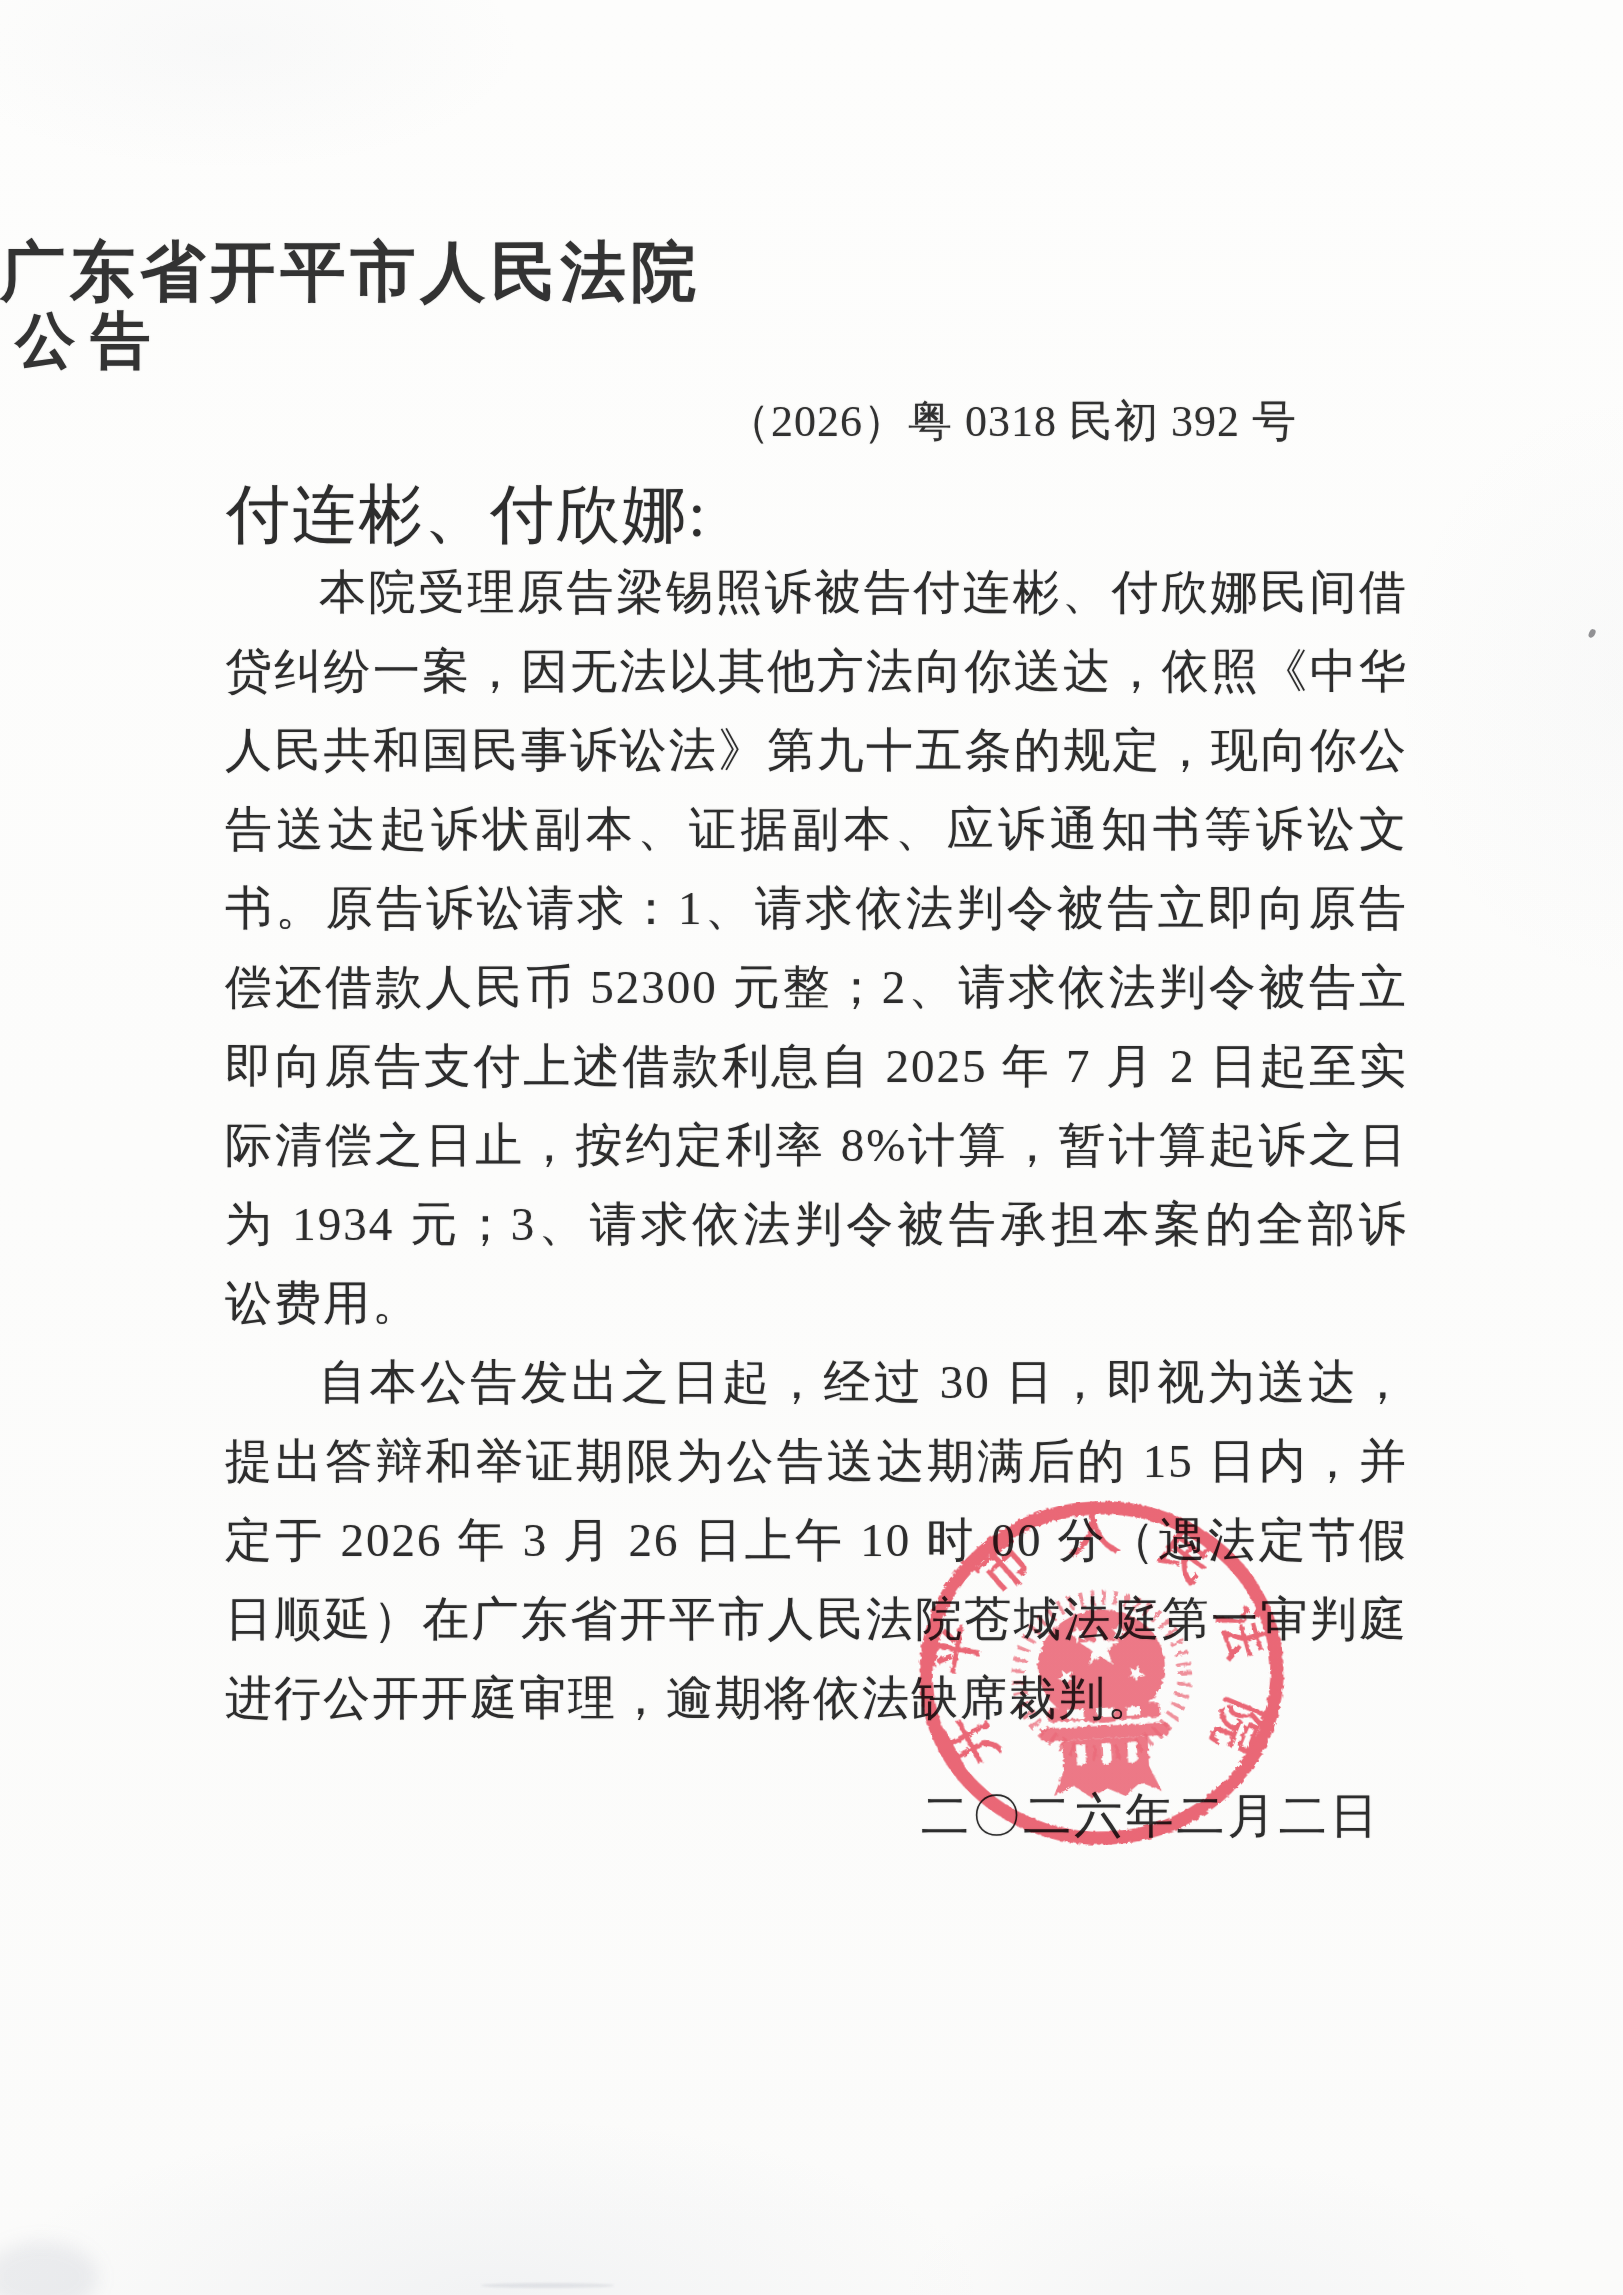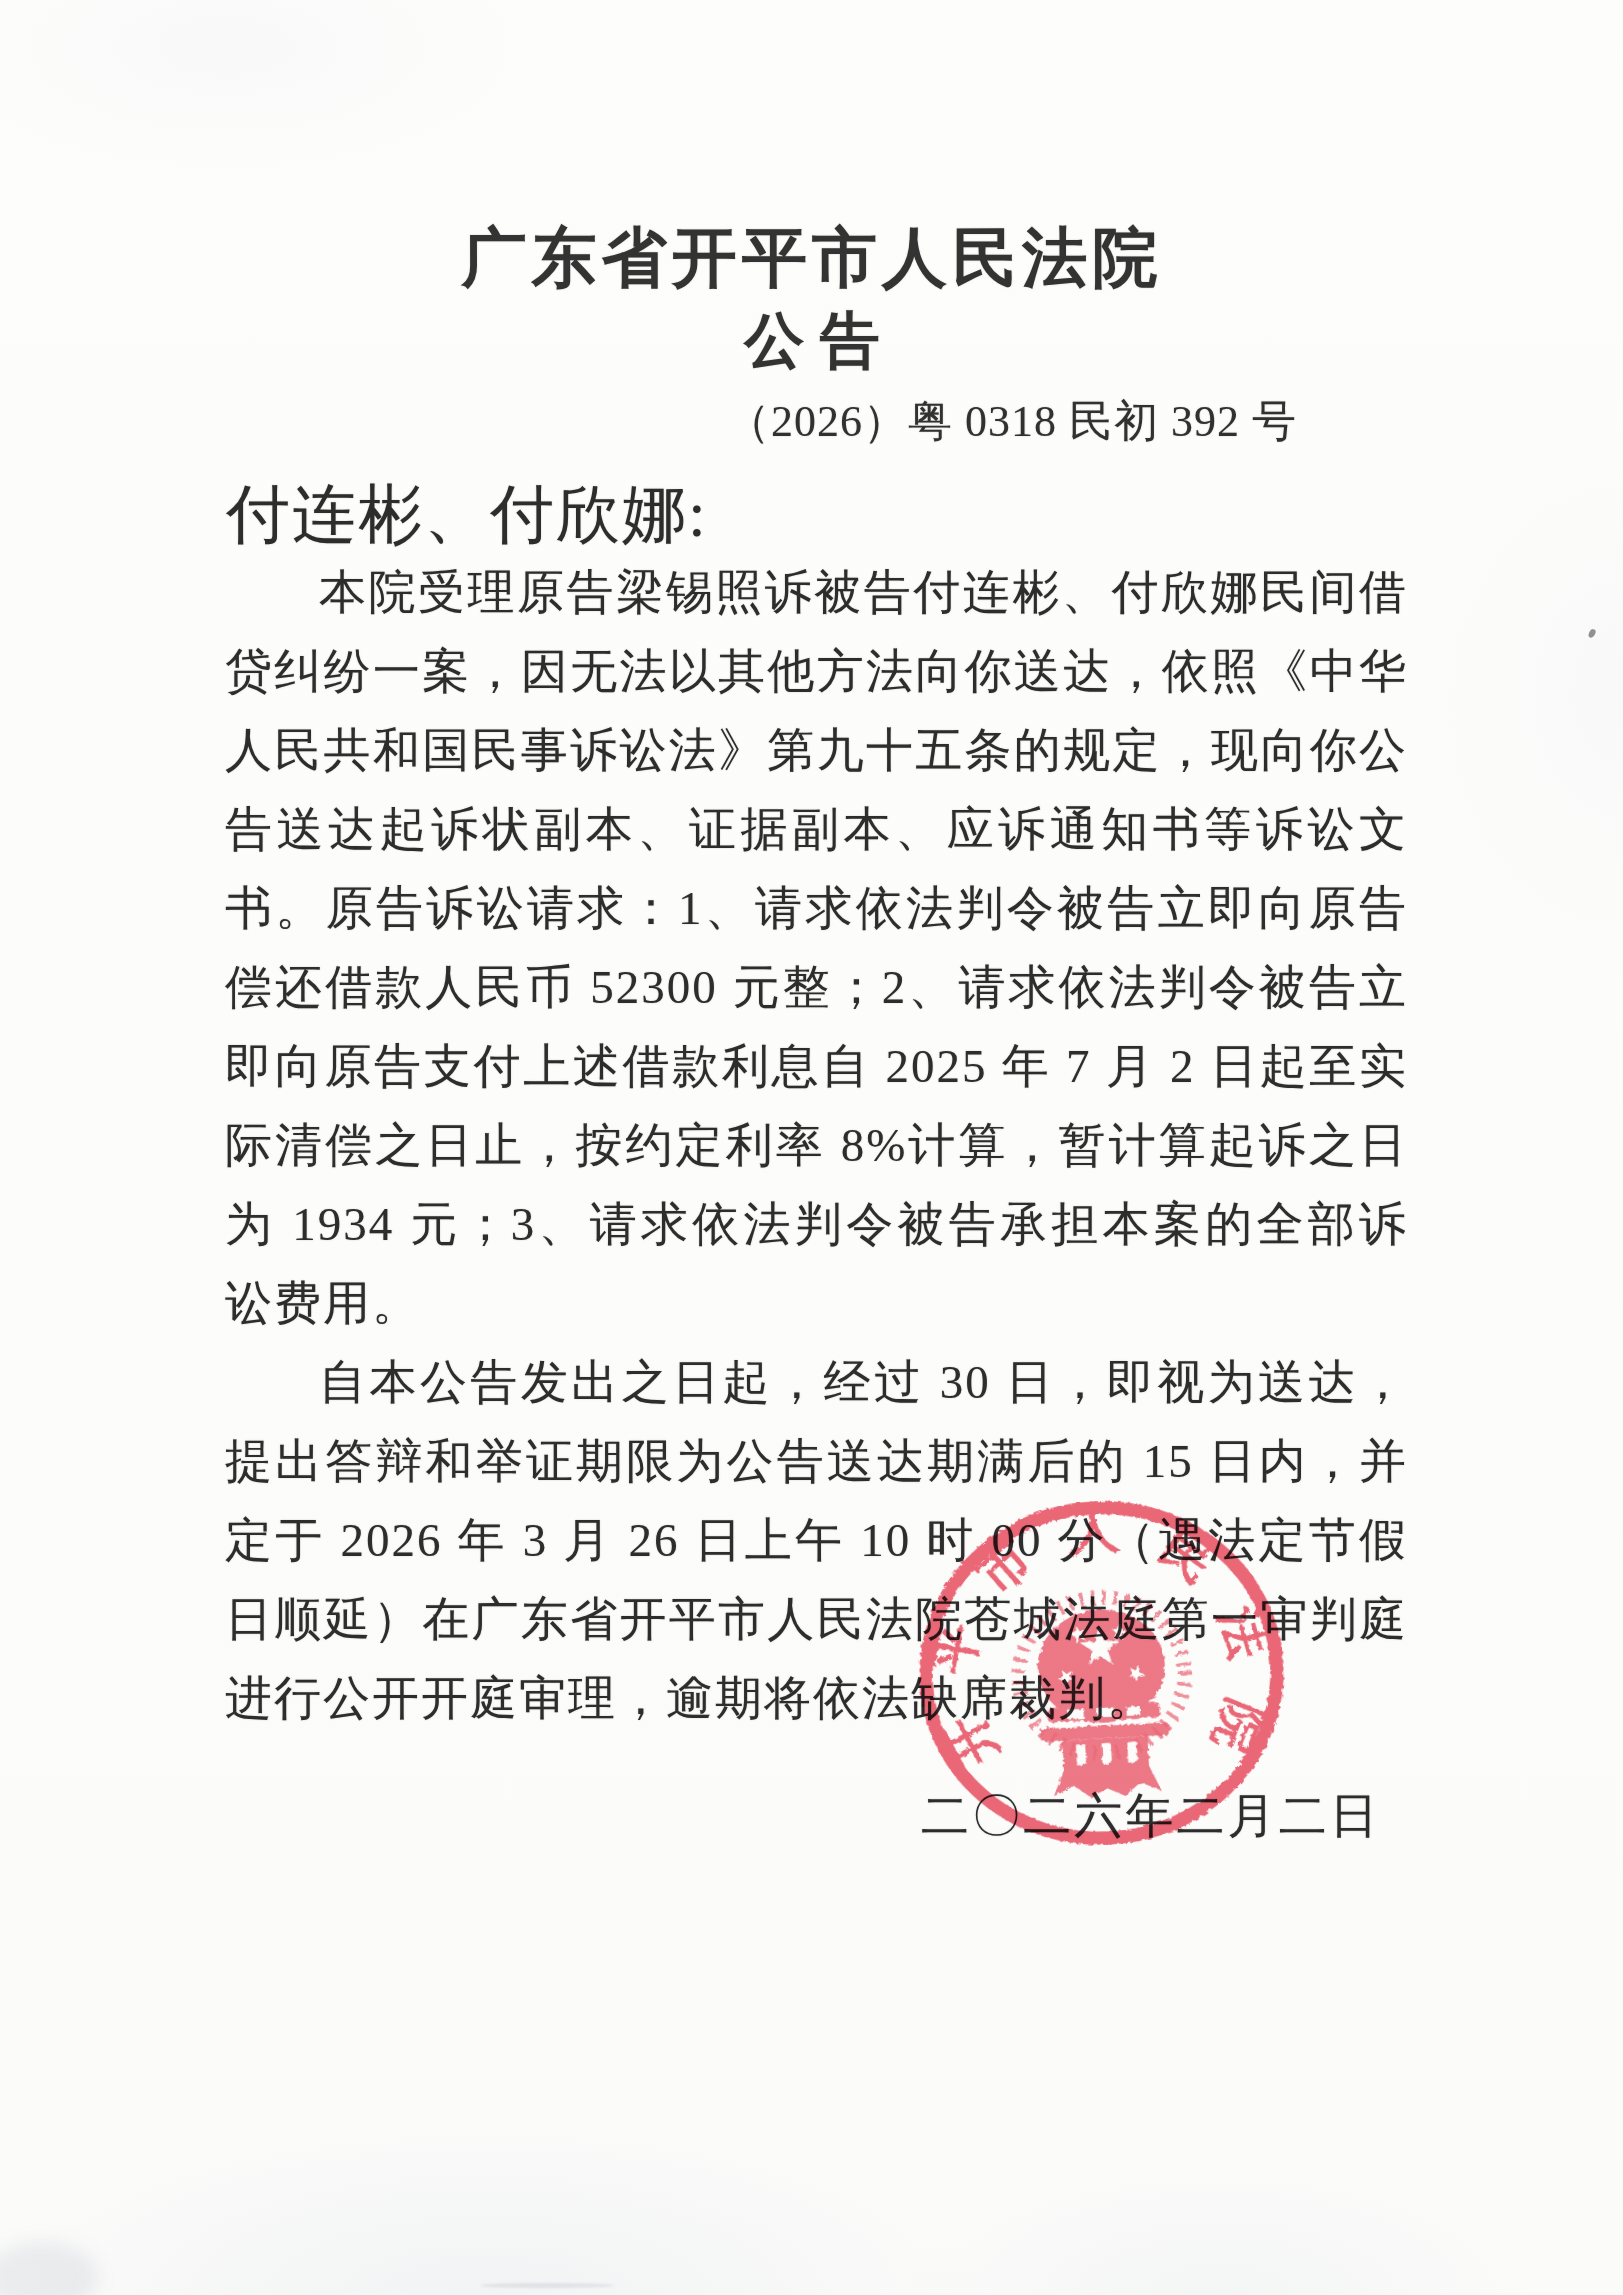--- a/index.html
+++ b/index.html
@@ -14,27 +14,27 @@
       radial-gradient(ellipse 358px 460px at 100% 30%, rgba(140,150,170,.035), transparent 65%),
       radial-gradient(ellipse 716px 256px at 30% 100%, rgba(120,135,165,.07), transparent 70%),
       radial-gradient(ellipse 460px 194px at 75% 100%, rgba(120,135,165,.05), transparent 70%),
       linear-gradient(#fdfdfc,#fbfbfa);
     overflow:hidden;
     font-family:"Liberation Serif","DejaVu Serif",serif;
     color:#2e2e2e;
   }
   .soft{text-shadow:0 0 1.5px rgba(70,70,70,.35);}
   .title{
-    position:absolute;top:214px;left:0;width:100%;
-    text-align:center;font-size:65px;font-weight:700;
+    position:absolute;top:228px;left:0;width:100%;
+    text-align:left;font-size:65px;font-weight:700;
     letter-spacing:5.1px;color:#333;
   }
   .subtitle{
     position:absolute;top:301px;left:0;width:100%;
-    text-align:center;font-size:60px;font-weight:700;
+    font-size:60px;font-weight:700;
     letter-spacing:15.3px;text-indent:15.3px;color:#333;
   }
   .case-number{
     position:absolute;top:392px;left:726px;
     font-size:44px;letter-spacing:1px;color:#313131;
   }
   .addressee{
     position:absolute;top:471px;left:226px;
     font-size:64px;letter-spacing:2px;color:#2d2d2d;
   }

